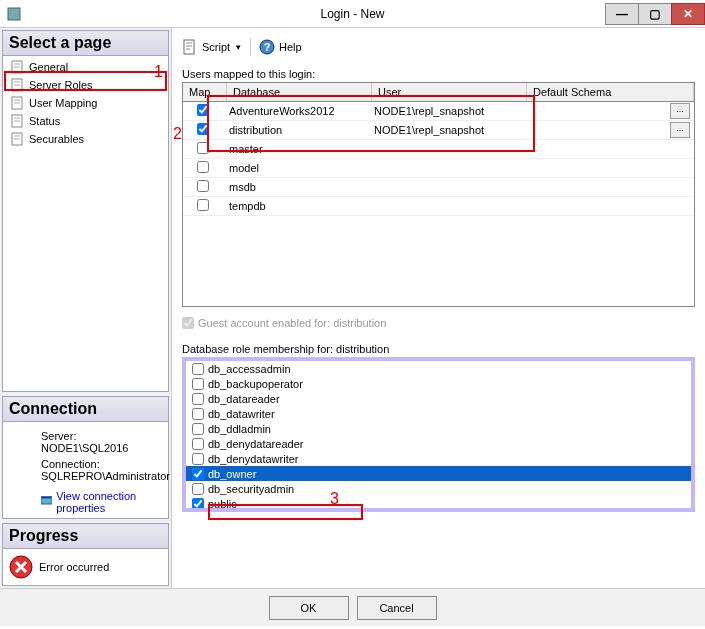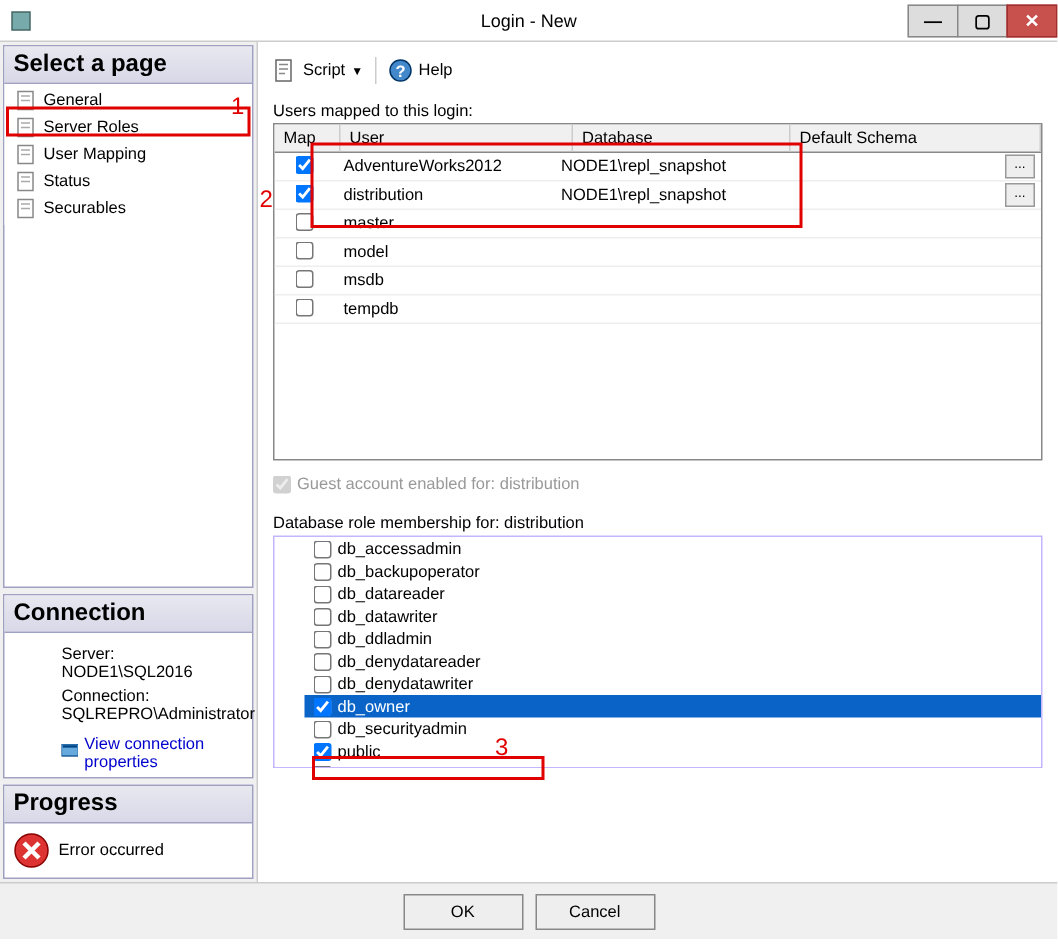--- a/index.html
+++ b/index.html
@@ -55,21 +55,21 @@
 .grid-row { display: flex; border-bottom: 1px solid #eee; align-items: center; height: 19px; }
 .gc-map { width: 40px; text-align: center; }
 .gc-db { width: 145px; padding-left: 6px; }
 .gc-user { width: 155px; padding-left: 6px; }
 .gc-schema { flex: 1; display: flex; align-items: center; justify-content: flex-end; padding-right: 4px; }
 .dots-btn { width: 20px; height: 16px; border: 1px solid #999; background: #eee; font-size: 9px; text-align: center; }
 
 .guest-row { margin: 10px 0; color: #999; display: flex; align-items: center; gap: 4px; }
 .guest-row input { accent-color: #999; }
 
-.roles-list { border: 1px solid #c4b5fd; height: 155px; overflow-y: auto; background: #fff; padding-left: 20px; }
+.roles-list { border: 4px solid #c4b5fd; height: 155px; overflow-y: auto; background: #fff; }
 .role-row { display: flex; align-items: center; gap: 4px; padding: 1px 6px; height: 15px; }
 .role-row.sel { background: #0a64c8; color: #fff; }
 
 .footer { height: 38px; display: flex; align-items: center; justify-content: center; padding: 0 16px; gap: 8px; border-top: 1px solid #ccc; background: #f0f0f0; }
 .btn { width: 80px; height: 24px; border: 1px solid #888; background: #eee; cursor: pointer; }
 
 input[type=checkbox] { width: 12px; height: 12px; }
 </style>
 </head>
 <body>
@@ -183,22 +183,22 @@
             </svg>
         </span>
         <span>Help</span>
       </div>
     </div>
 
     <div class="section-label">Users mapped to this login:</div>
     <div class="grid-wrap">
       <div class="grid-header">
         <div class="gh-cell gh-map">Map</div>
+        <div class="gh-cell gh-db">Database</div>
         <div class="gh-cell gh-user">User</div>
-        <div class="gh-cell gh-db">Database</div>
         <div class="gh-cell gh-schema">Default Schema</div>
       </div>
       <div id="grid-body">
           <div class="grid-row">
             <div class="gc-map"><input type="checkbox" checked="" style=""></div>
             <div class="gc-db">AdventureWorks2012</div>
             <div class="gc-user">NODE1\repl_snapshot</div>
             <div class="gc-schema">
               <div class="dots-btn">...</div>
             </div>

